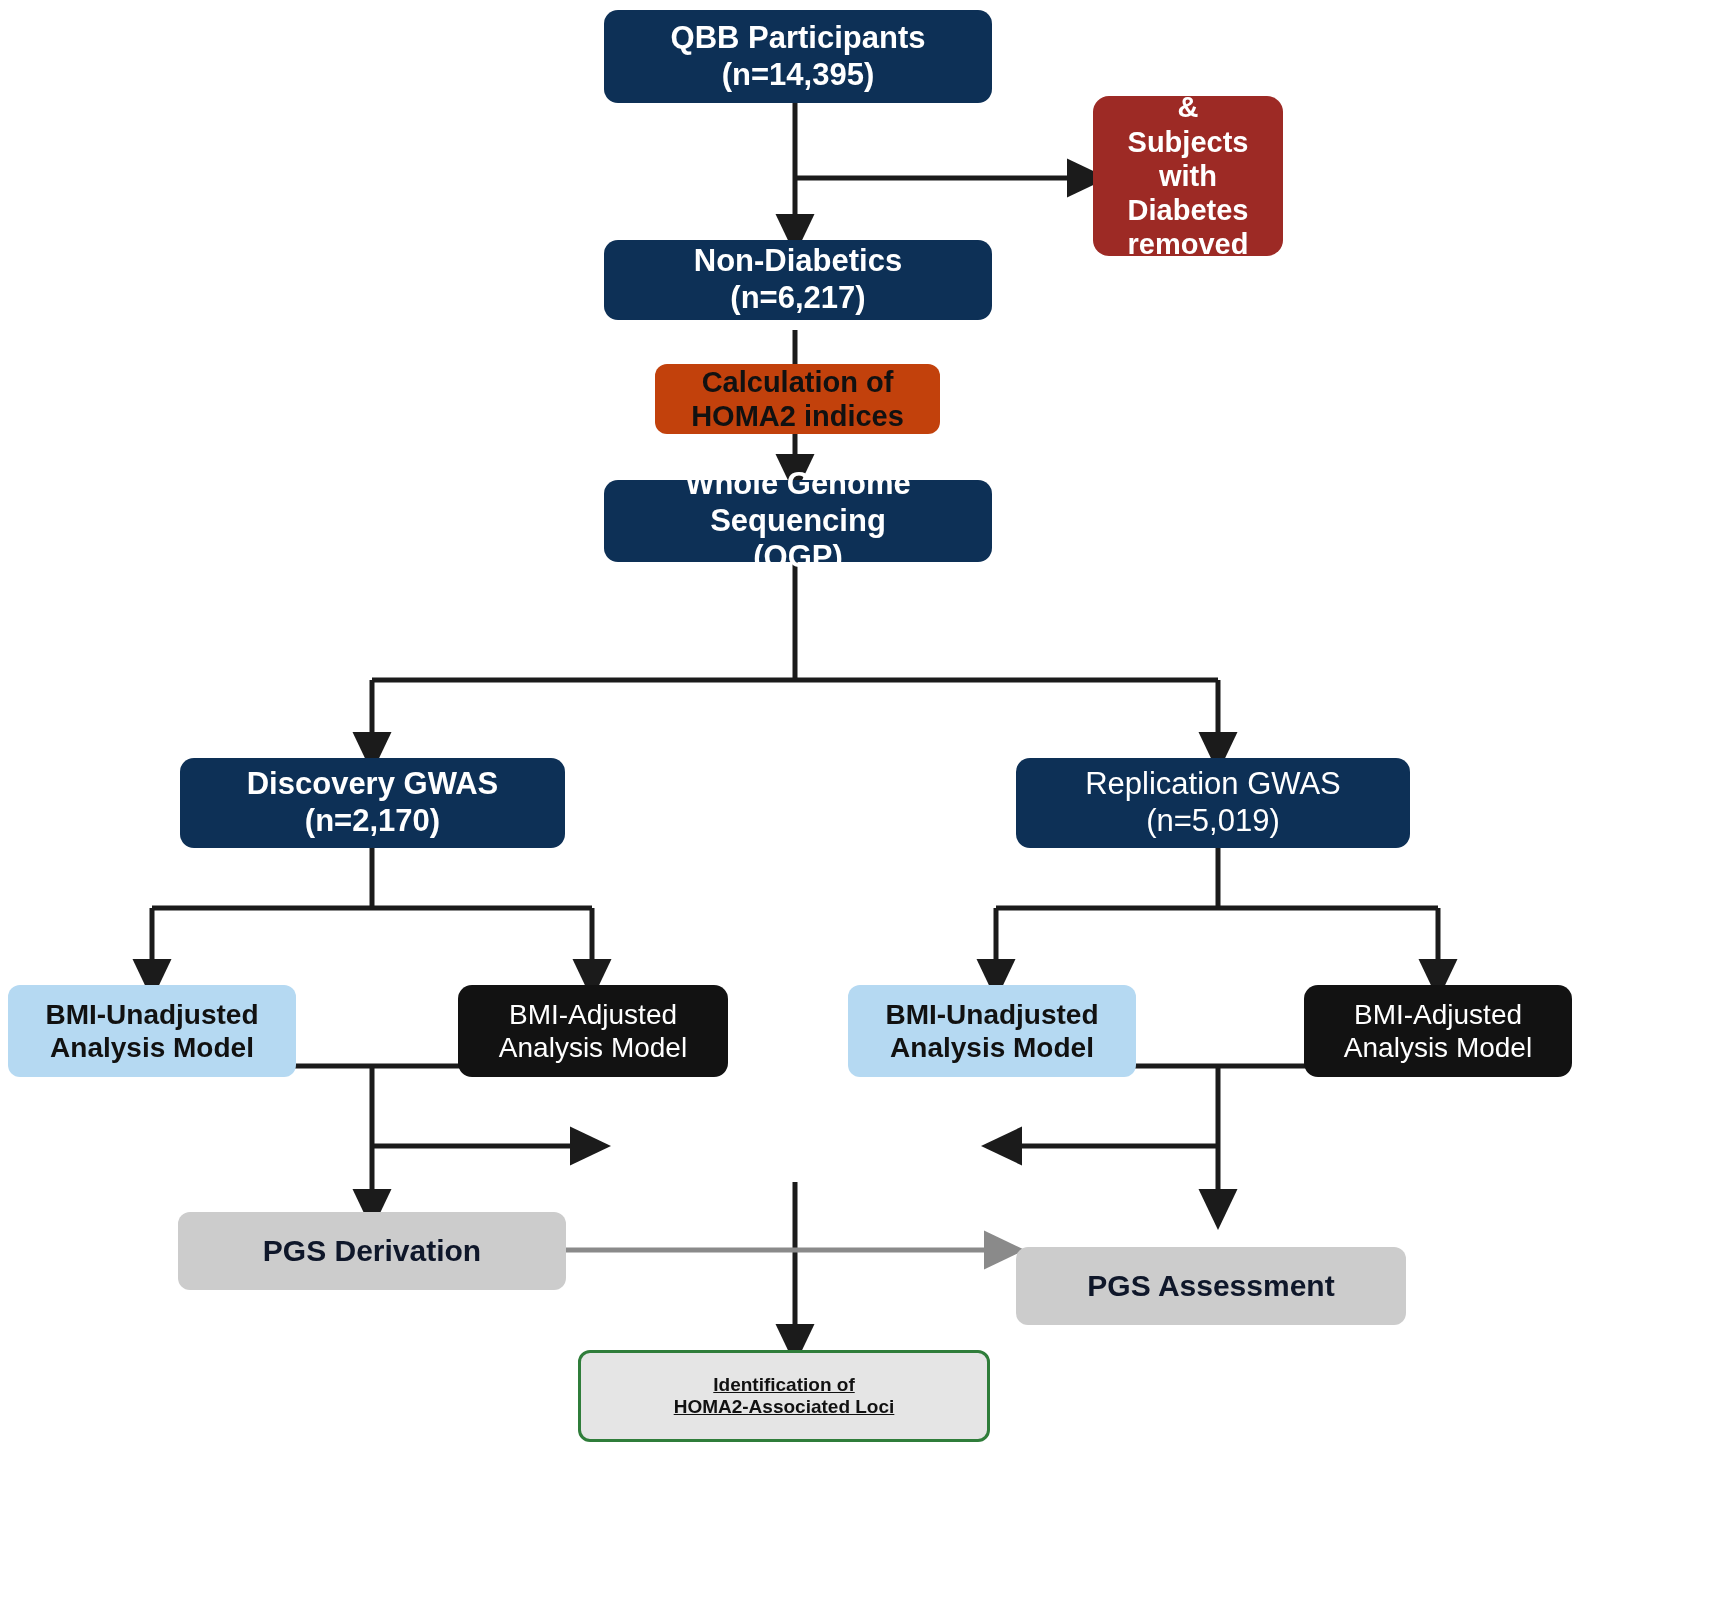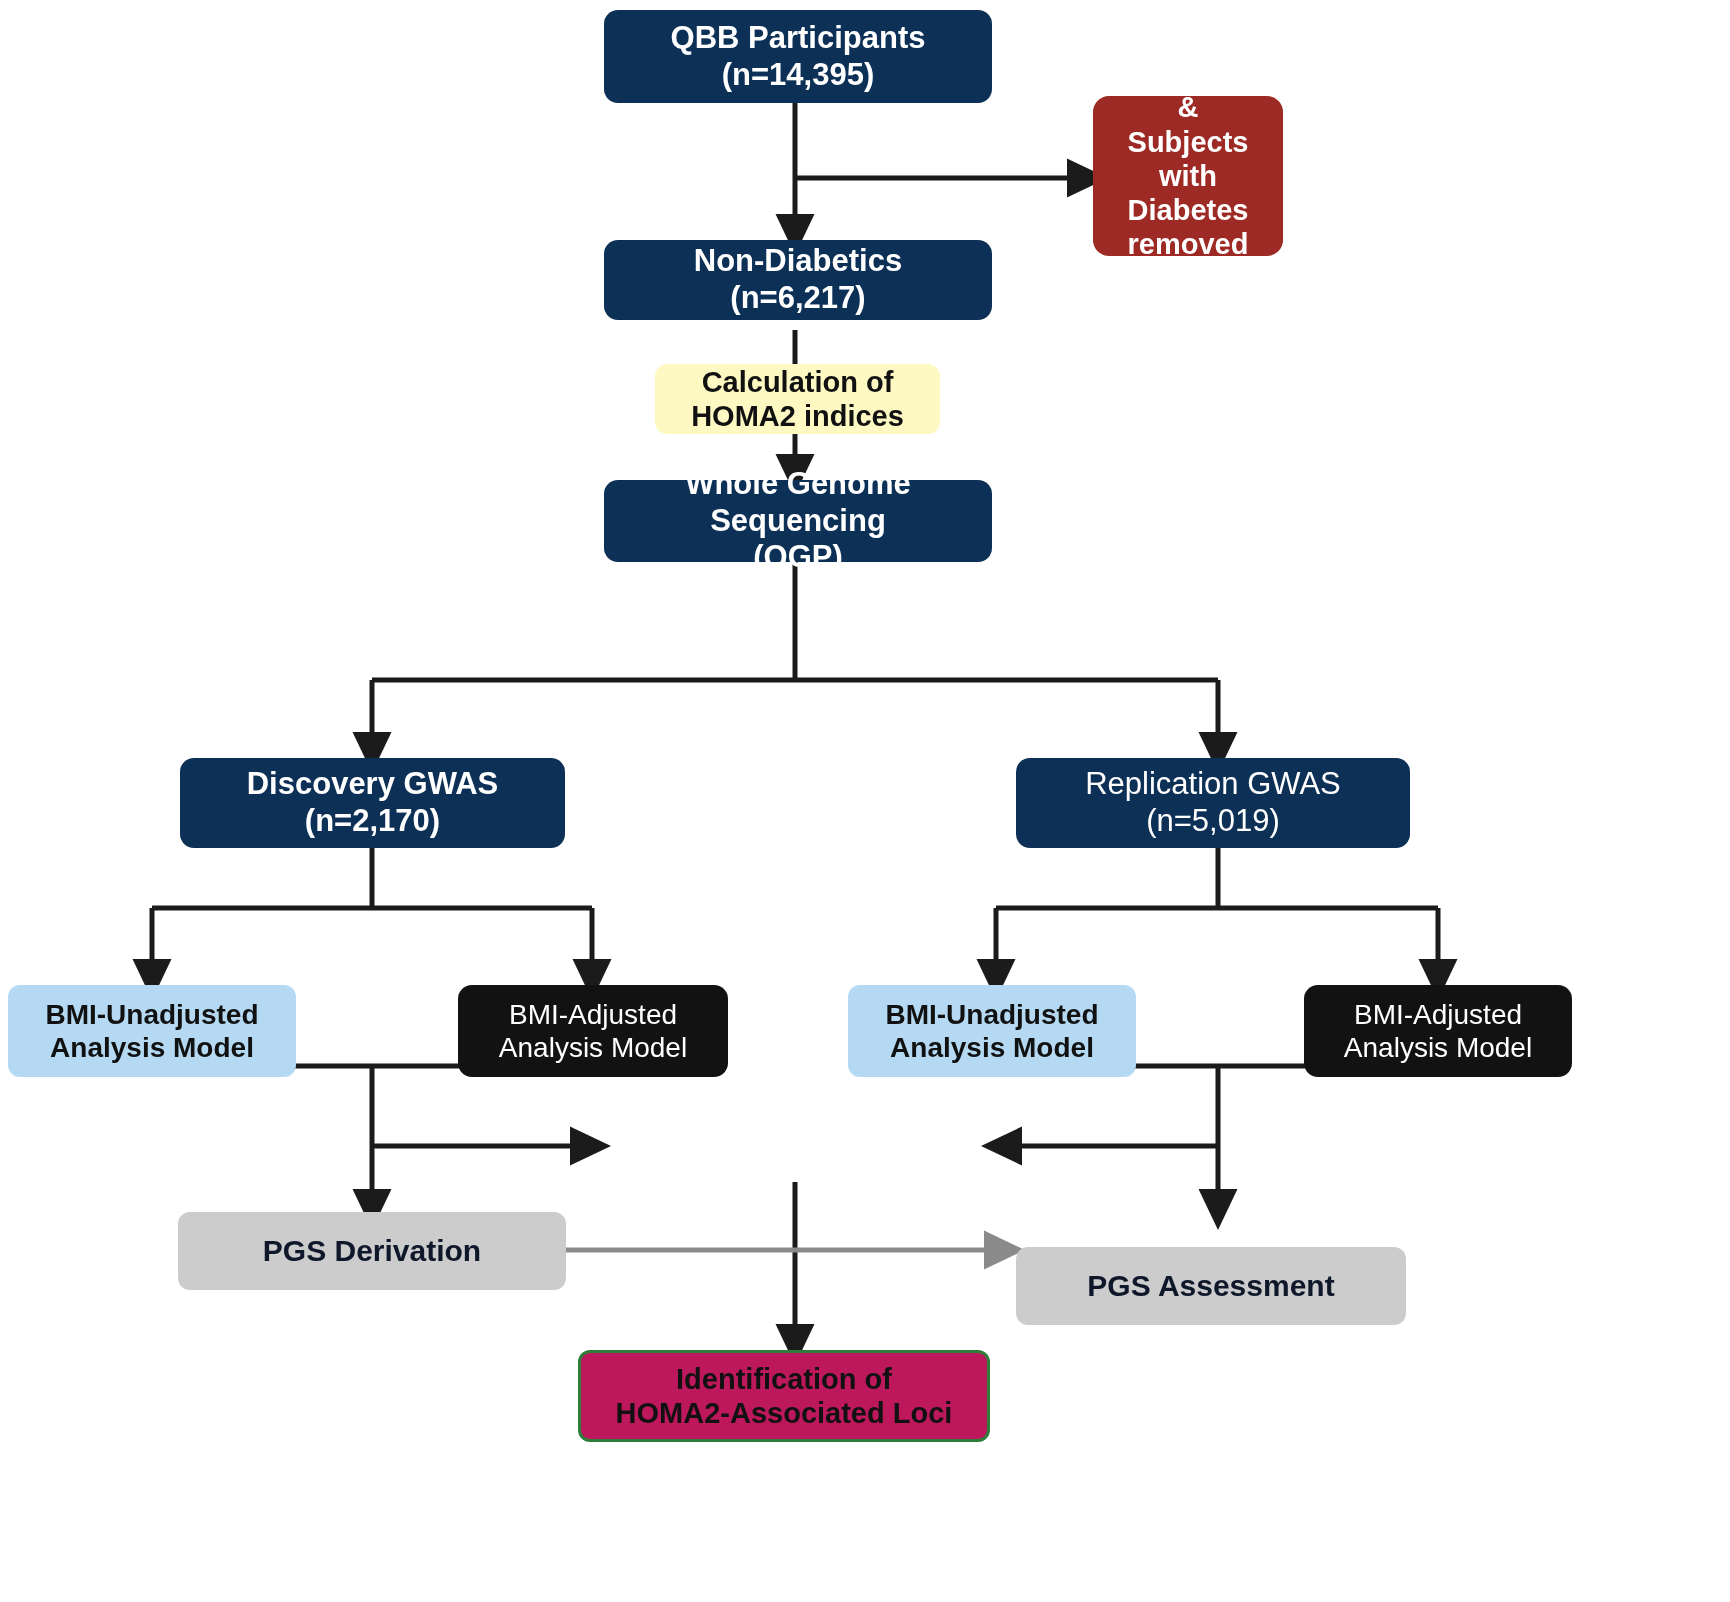--- a/index.html
+++ b/index.html
@@ -4,25 +4,25 @@
 <style>
   html,body{margin:0;padding:0;background:#ffffff;}
   body{font-family:"Liberation Sans", sans-serif;}
   #canvas{position:relative;width:1730px;height:1602px;background:#ffffff;overflow:hidden;}
   svg.edges{position:absolute;left:0;top:0;width:1730px;height:1602px;pointer-events:none;}
   .node{position:absolute;display:flex;align-items:center;justify-content:center;text-align:center;box-sizing:border-box;line-height:1.18;}
   .node .txt{width:100%;padding:0 10px;box-sizing:border-box;}
   .navy{background:#0d3056;color:#ffffff;border-radius:14px;font-size:31px;font-weight:400;}
   .navy.bold{font-weight:700;}
   .red{background:#9d2a25;color:#ffffff;border-radius:16px;font-size:29px;font-weight:700;}
-  .teal{background:#fef9c3;color:#111111;border-radius:12px;font-size:29px;font-weight:700;}
+  .teal{background:#c2410c;color:#111111;border-radius:12px;font-size:29px;font-weight:700;}
   .lightblue{background:#b5d9f2;color:#111111;border-radius:12px;font-size:28px;font-weight:700;}
   .black{background:#121212;color:#ffffff;border-radius:14px;font-size:28px;font-weight:400;}
   .grey{background:#cccccc;color:#0f172a;border-radius:12px;font-size:30px;font-weight:700;}
-  .outline-green{background:#be185d;color:#111111;border:3px solid #2f7d3a;border-radius:12px;font-size:29px;font-weight:700;}
+  .outline-green{background:#e5e5e5;color:#111111;border:3px solid #2f7d3a;border-radius:12px;font-size:19px;font-weight:700;text-decoration:underline;}
   .sub{display:block;}
 </style>
 </head>
 <body>
 
 <div id="canvas">
 
   <svg class="edges" viewBox="0 0 1730 1602">
     <defs>
       <marker id="ah" markerWidth="9" markerHeight="9" refX="5.2" refY="4.5" orient="auto" markerUnits="strokeWidth">

